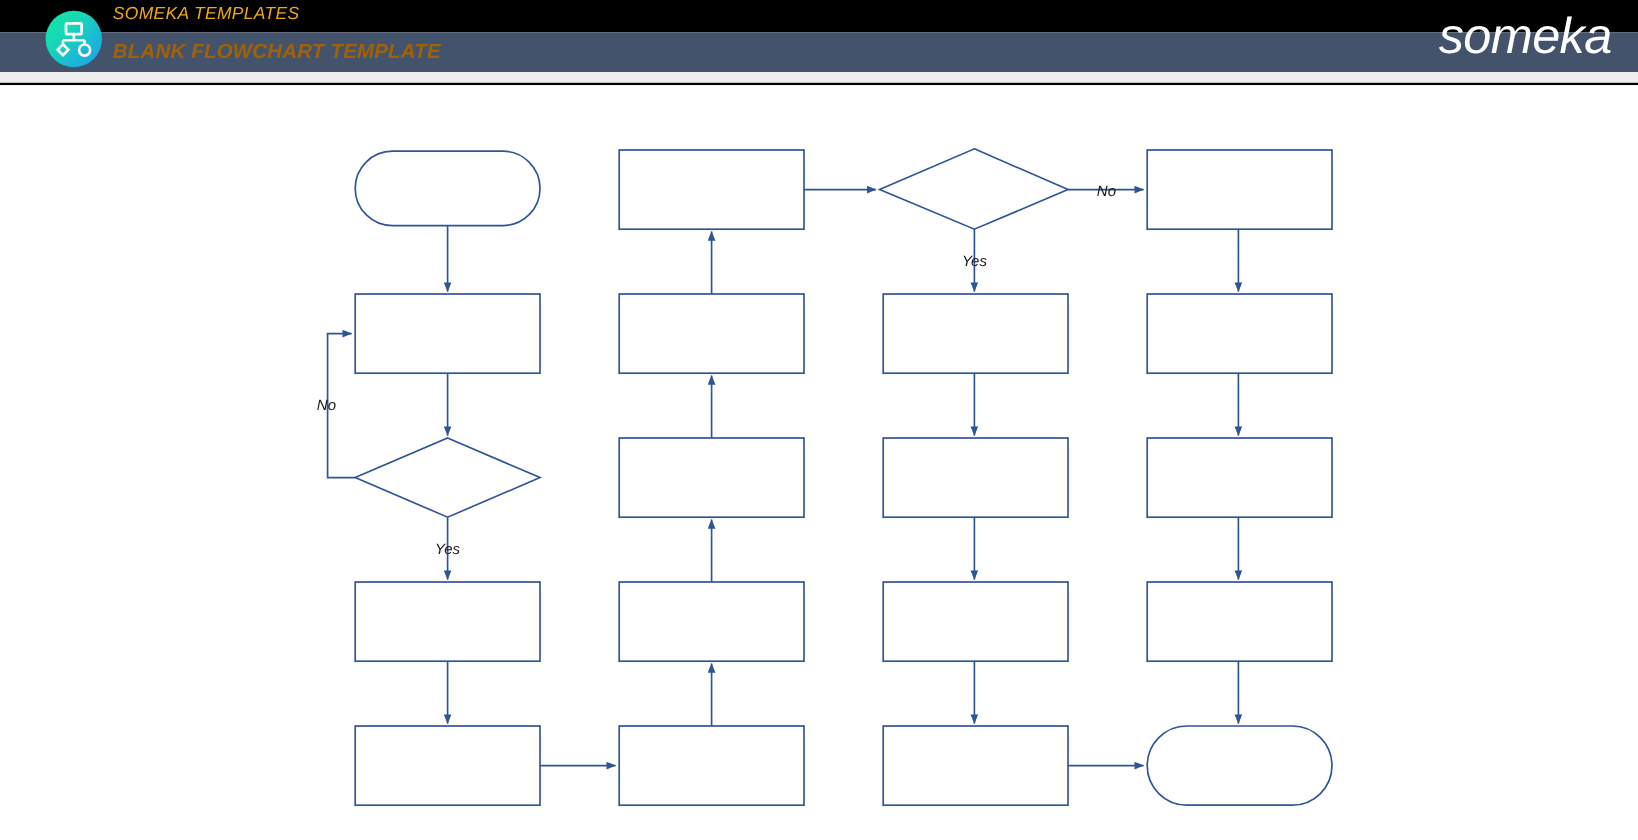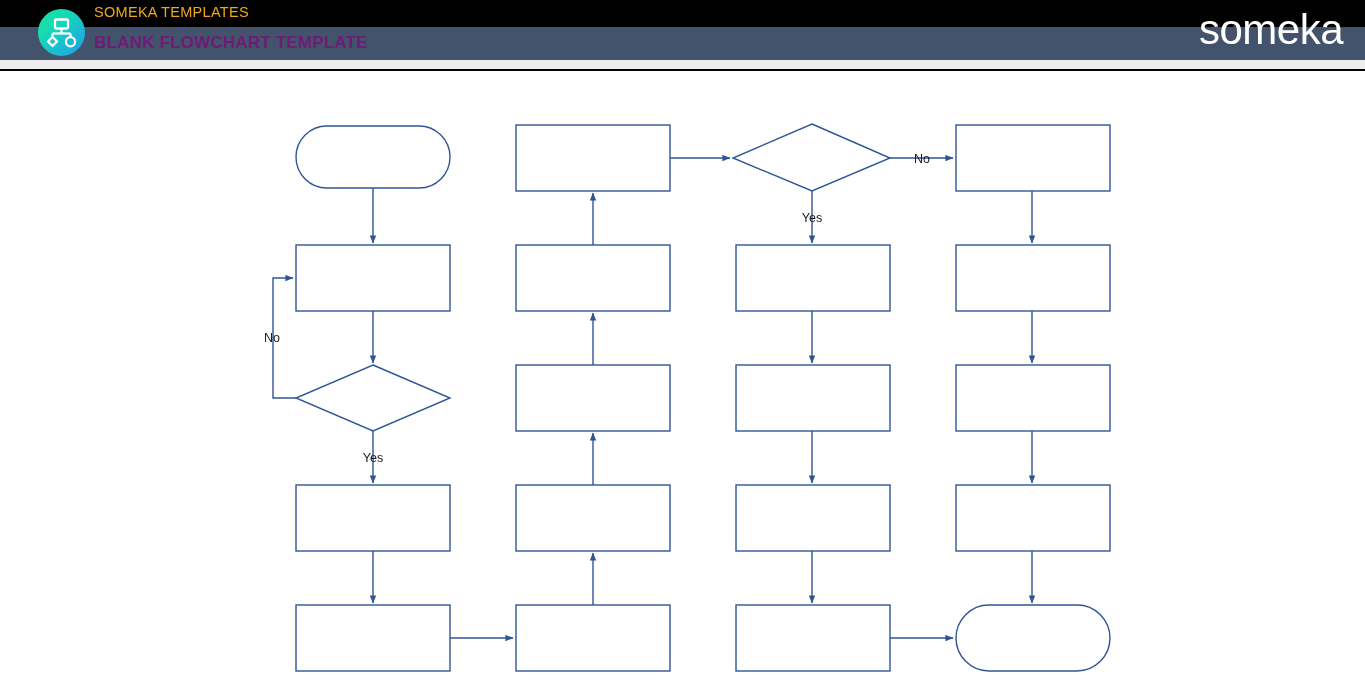--- a/index.html
+++ b/index.html
@@ -4,21 +4,21 @@
 <title>Blank Flowchart Template</title>
 <style>
   * { box-sizing: border-box; }
   html, body {
     margin: 0; padding: 0;
     width: 1365px; height: 700px;
     background: #ffffff;
     font-family: "Liberation Sans", sans-serif;
     overflow: hidden;
   }
-  #page { position: relative; width: 1365px; height: 700px; background:#ffffff; }
+  #page { position: relative; width: 1365px; height: 700px; background:#ffffff;font-style:italic; }
 
   
   .top-black {
     position: absolute; left:0; top:0; width:1365px; height:27px;
     background:#000000;
   }
   .brand-bar {
     position: absolute; left:0; top:27px; width:1365px; height:33px;
     background:#43536b;
   }
@@ -41,21 +41,21 @@
 
   .templates-label {
     position:absolute; left:94px; top:4px;
     font-size:14.5px; letter-spacing:0.3px;
     color:#f0a818; font-weight:400;
     z-index: 6;
   }
   .template-title {
     position:absolute; left:94px; top:33px;
     font-size:17px; font-weight:bold; letter-spacing:0.2px;
-    color:#701a75;
+    color:#a16207;
     z-index: 6;
   }
   .someka-wordmark {
     position:absolute; right:22px; top:8px;
     font-size:42px; font-weight:400; letter-spacing:-0.5px;
     color:#ffffff; line-height:44px;
     z-index: 6;
   }
   .someka-wordmark .o-chart {
     position:relative; display:inline-block;

